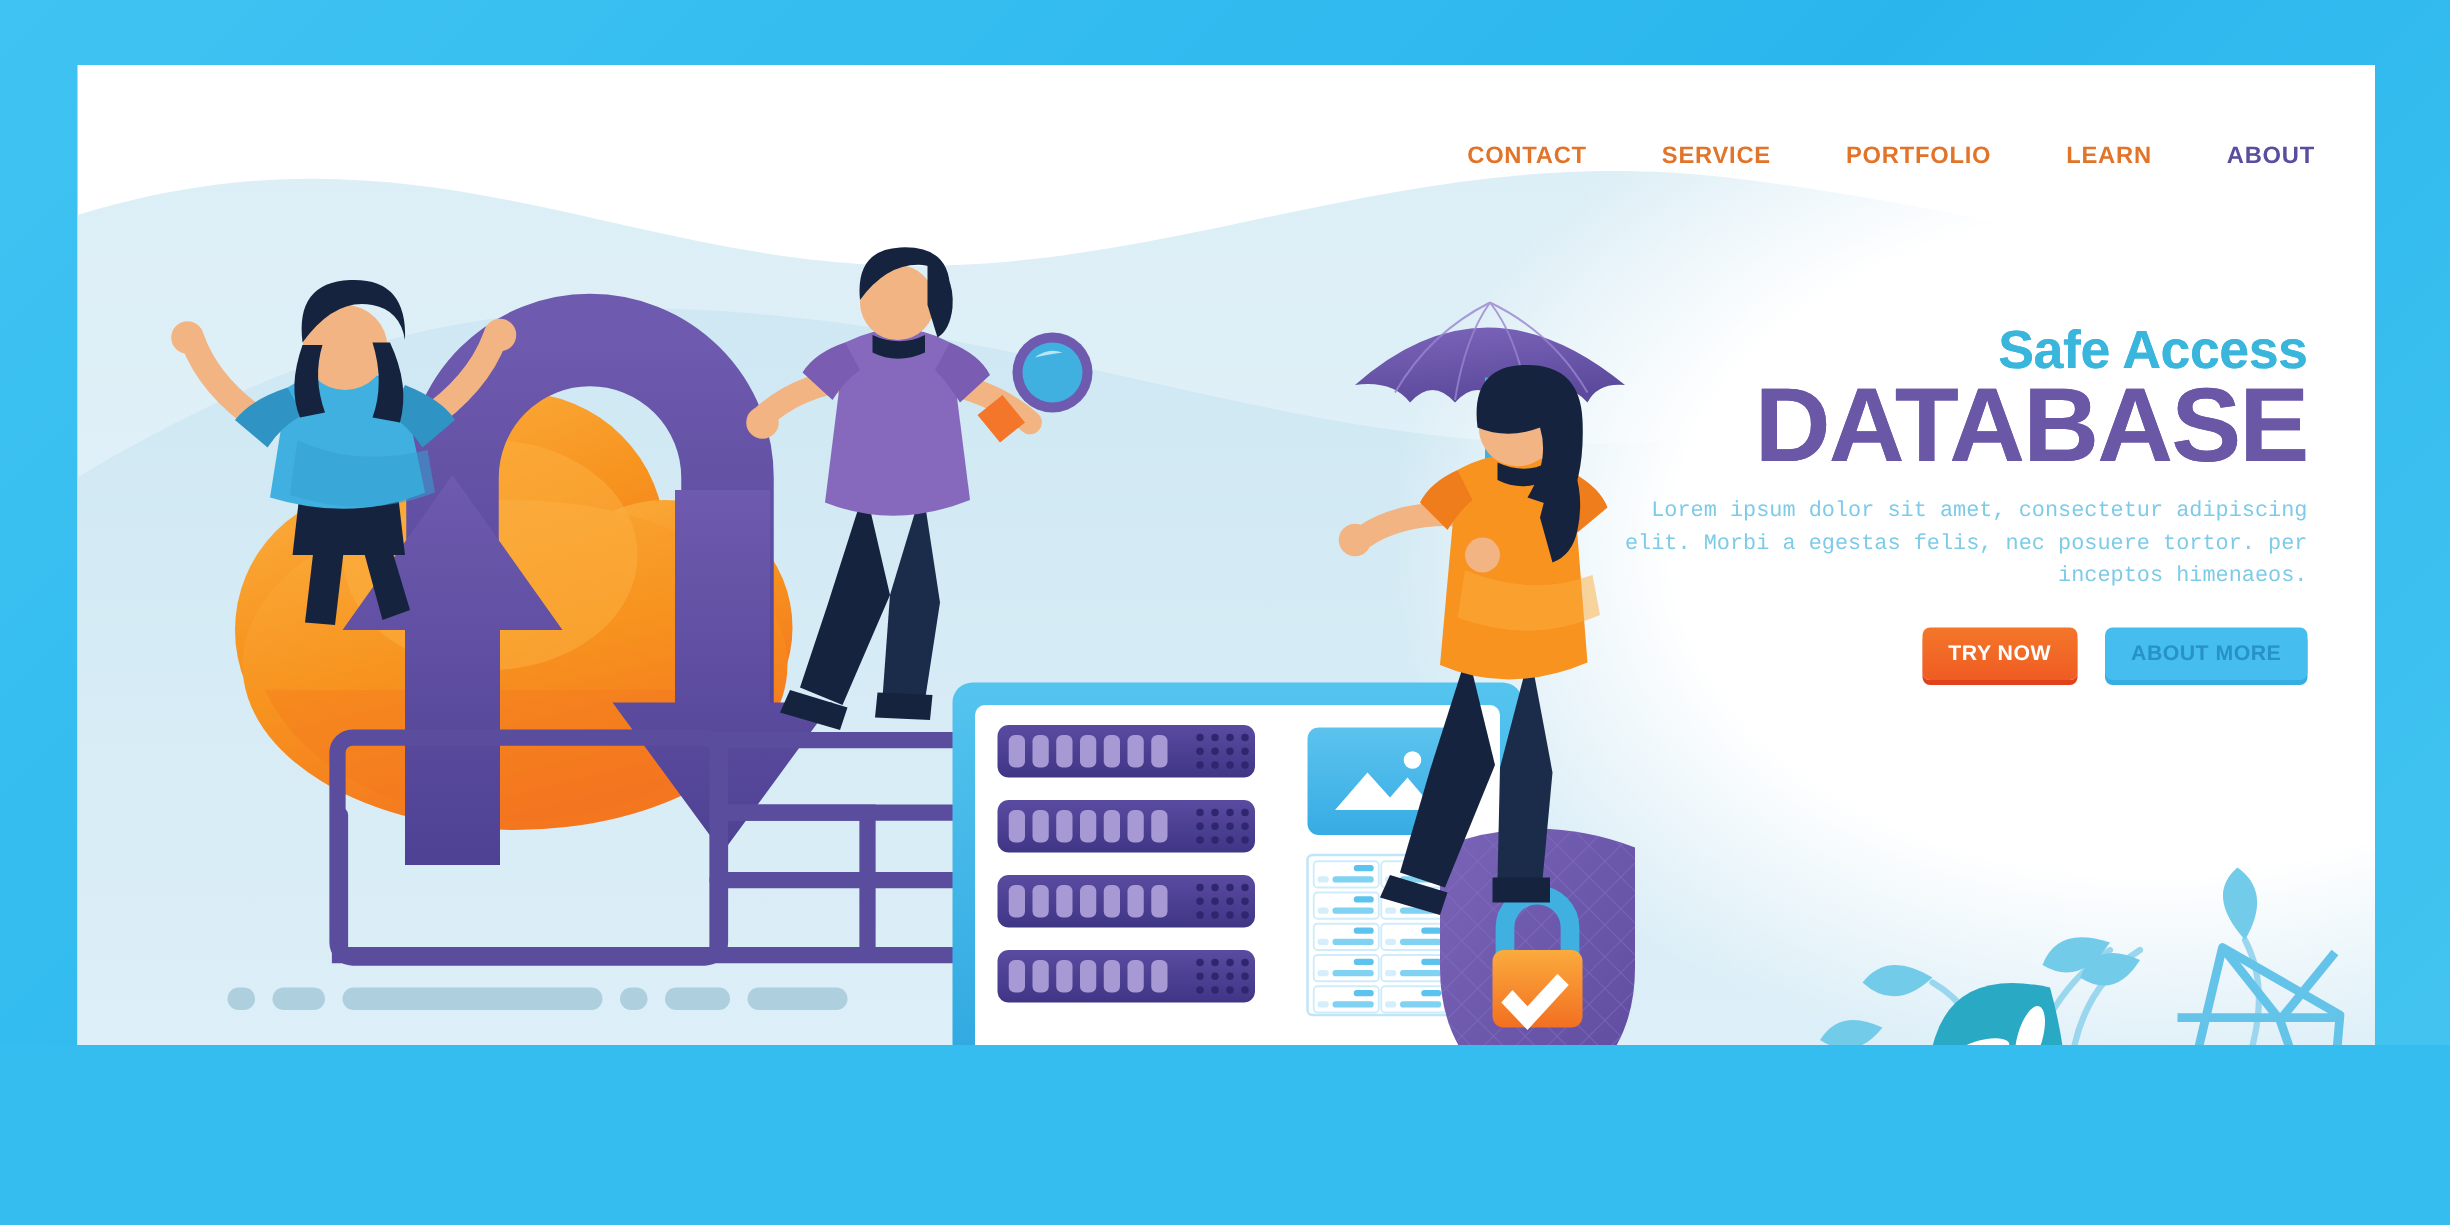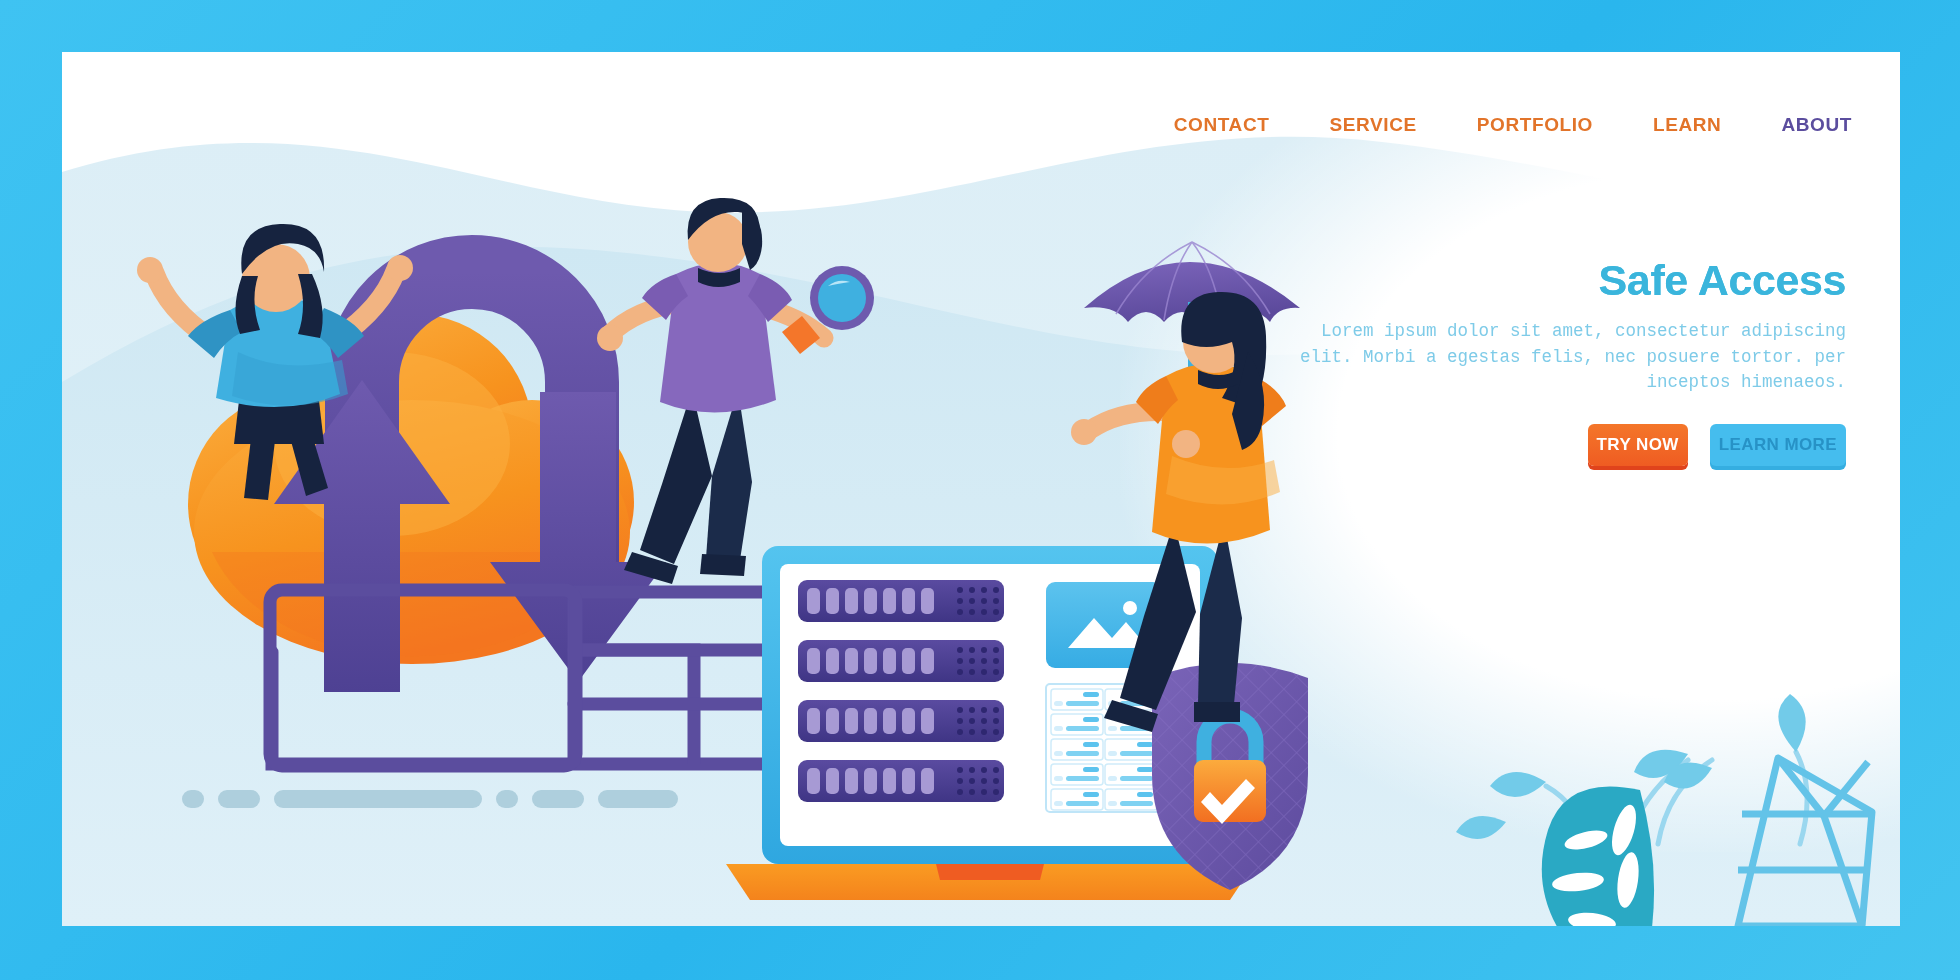--- a/index.html
+++ b/index.html
@@ -6,21 +6,21 @@
   html, body {
     width: 1960px; height: 980px;
     overflow: hidden;
     font-family: "Liberation Sans", sans-serif;
   }
   body { background: #35bdf0; }
 
   
   .stage {
     position: relative;
-    width: 1960px; height: 980px;
+    width: 1960px; height: 836px;
     background: linear-gradient(135deg, #3fc3f2 0%, #2ab6ed 55%, #43c4f0 100%);
     overflow: hidden;
   }
 
   
   .card {
     position: absolute;
     left: 62px; top: 52px;
     width: 1838px; height: 874px;
     background: #ffffff;
@@ -99,21 +99,21 @@
   .hero-actions {
     margin-top: 28px;
     display: flex; justify-content: flex-end; gap: 22px;
   }
   .btn {
     border: none;
     border-radius: 6px;
     font-size: 17px;
     font-weight: 700;
     letter-spacing: 0.4px;
-    padding: 11px 9px;
+    padding: 11px 21px;
     cursor: pointer;
     font-family: "Liberation Sans", sans-serif;
   }
   .btn-primary {
     background: linear-gradient(180deg, #f4762a 0%, #ef5c22 100%);
     color: #ffffff;
     box-shadow: 0 4px 0 #e0431c;
   }
   .btn-secondary {
     background: #45bdee;
@@ -165,24 +165,25 @@
     <nav class="nav">
       <a class="nav-item" href="#">CONTACT</a>
       <a class="nav-item" href="#">SERVICE</a>
       <a class="nav-item" href="#">PORTFOLIO</a>
       <a class="nav-item" href="#">LEARN</a>
       <a class="nav-item active" href="#">ABOUT</a>
     </nav>
 
     <div class="hero">
       <div class="hero-eyebrow">Safe Access</div>
+      <div class="hero-title">DATABASE</div>
       <p class="hero-body">Lorem ipsum dolor sit amet, consectetur adipiscing elit. Morbi a egestas felis, nec posuere tortor. per inceptos himenaeos.</p>
       <div class="hero-actions">
         <button class="btn btn-primary">TRY NOW</button>
-        <button class="btn btn-secondary">LEARN MORE</button>
+        <button class="btn btn-secondary">ABOUT MORE</button>
       </div>
     </div>
 
     <div class="skel-row">
       <div class="skel" style="width:22px"></div>
       <div class="skel" style="width:42px"></div>
       <div class="skel" style="width:208px"></div>
       <div class="skel" style="width:22px"></div>
       <div class="skel" style="width:52px"></div>
       <div class="skel" style="width:80px"></div>

